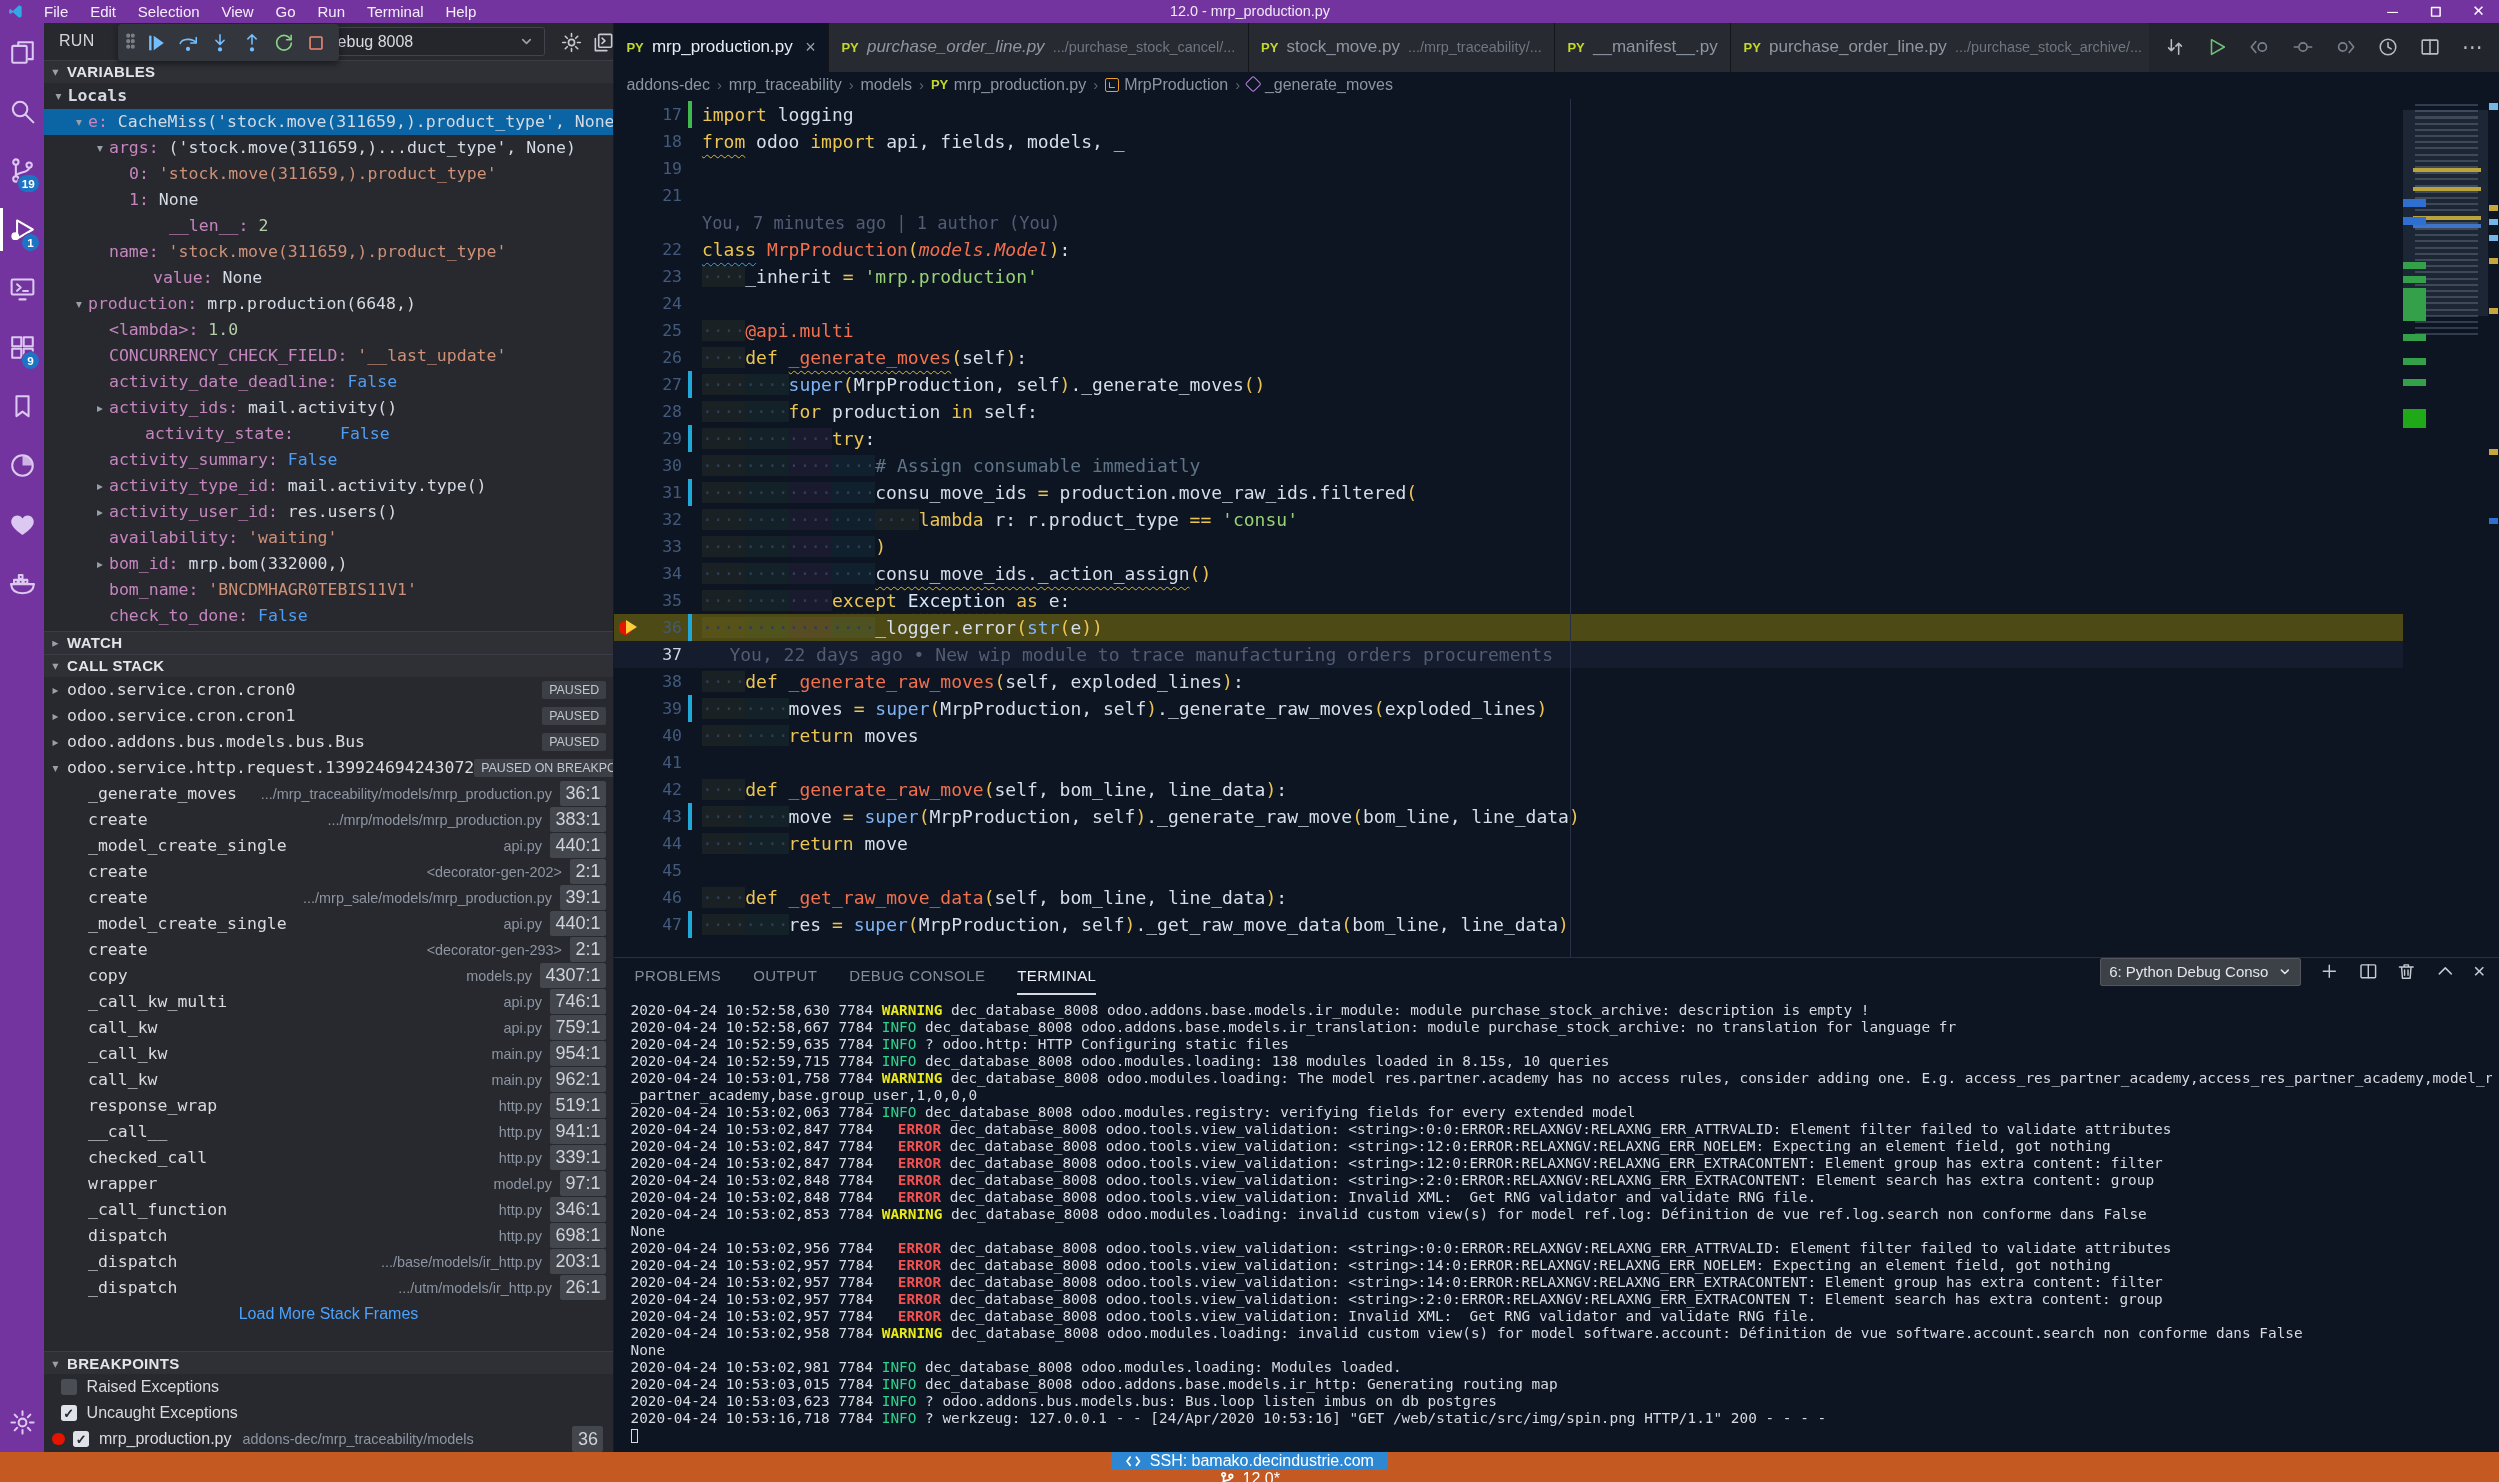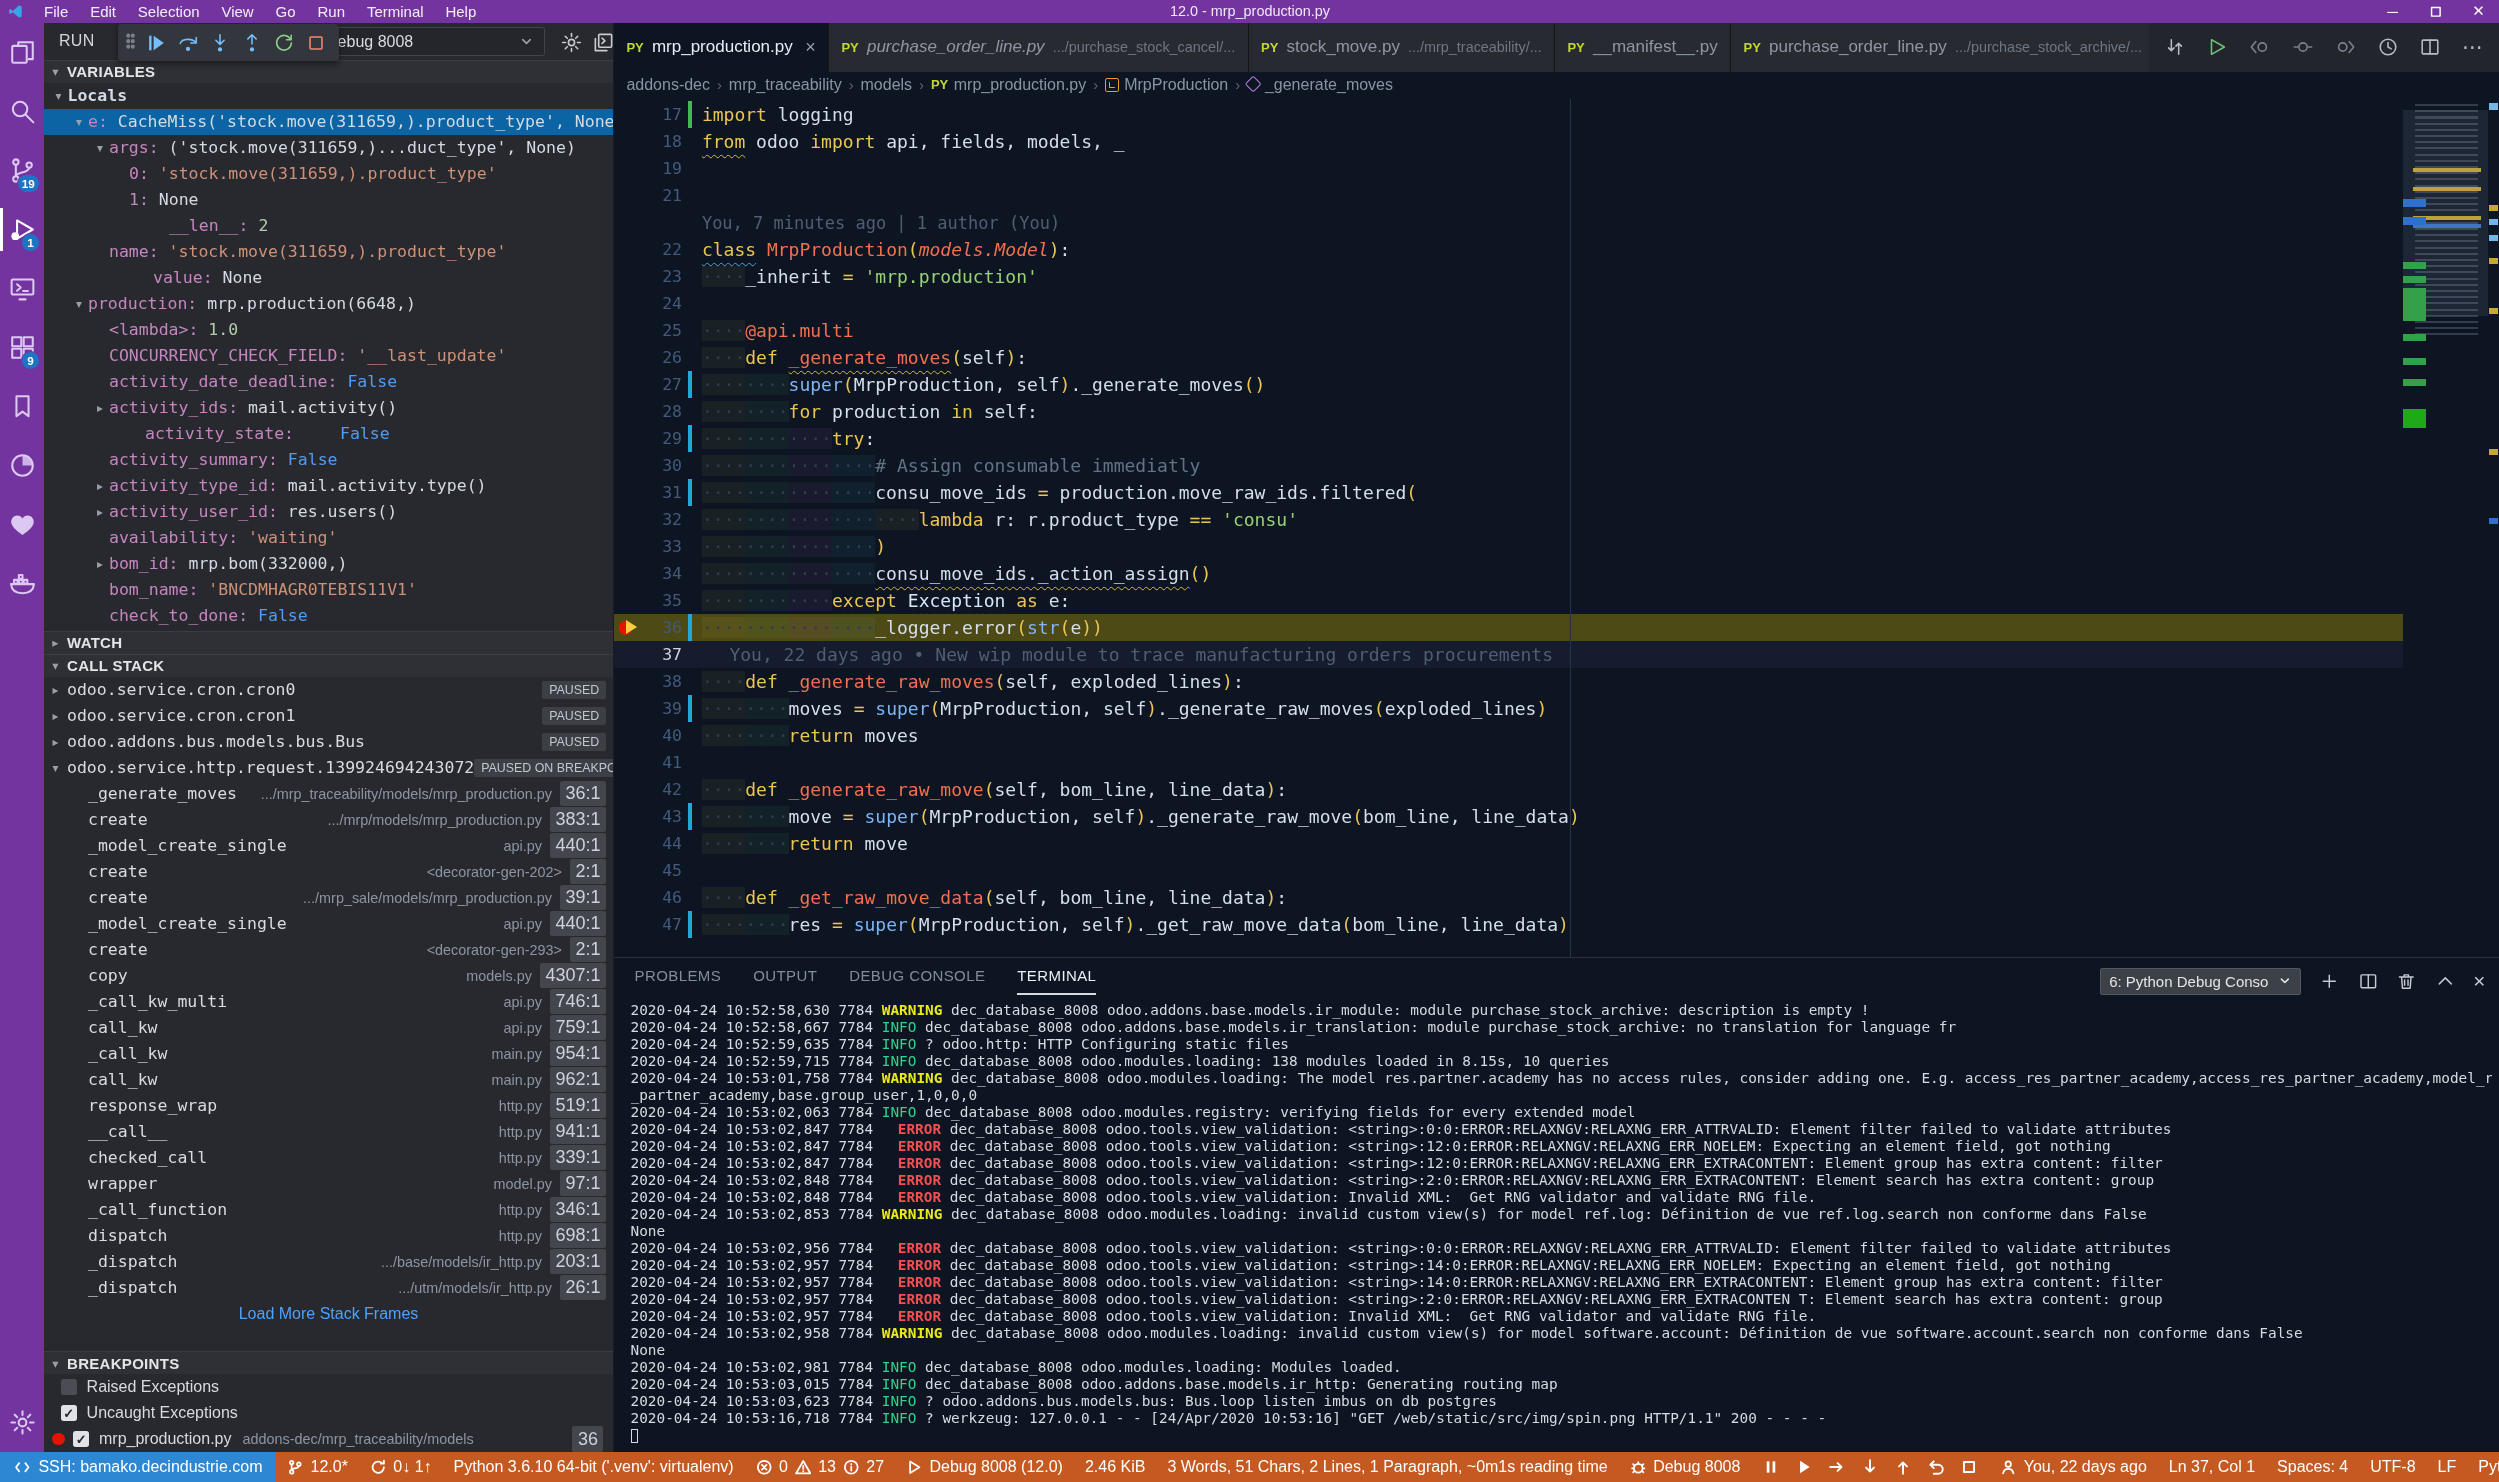--- a/index.html
+++ b/index.html
@@ -120,36 +120,36 @@
   
   .minimap{position:absolute;right:0;top:76px;width:96px;bottom:495px;background:#0d1523;}
   .mm-view{position:absolute;left:0;right:11px;top:11px;height:206px;background:rgba(130,140,160,.14);}
   .mm-code{position:absolute;left:12.4px;right:20.6px;top:5.5px;height:233px;background:repeating-linear-gradient(to bottom,rgba(180,195,220,.28) 0 2.1px,transparent 2.1px 6.2px);opacity:.8;}
   .mm-bar{position:absolute;left:9.6px;right:18px;height:4.1px;}
   .mm-g{position:absolute;left:0;width:23px;}
   .ovr{position:absolute;right:1.4px;width:8.2px;height:6.2px;}
 
   
   .panel{position:absolute;left:614px;right:0;bottom:30px;height:495px;background:#0d1523;border-top:0.7px solid #2c3039;}
-  .panel-head{height:37px;display:flex;align-items:flex-end;padding:0 13.7px 0 20.6px;gap:45px;}
+  .panel-head{height:37px;display:flex;align-items:flex-start;padding:0 13.7px 0 20.6px;gap:45px;}
   .ptab{font-size:15px;letter-spacing:0.4px;color:#858c99;margin-right:32px;height:100%;display:flex;align-items:center;border-bottom:2.1px solid transparent;}
   .ptab.active{color:#eceff4;border-bottom-color:#d7dae0;}
   .panel-right{margin-left:auto;display:flex;align-items:center;gap:18px;color:#c6cad2;}
   .psel{display:flex;align-items:center;background:#3c4047;border:0.7px solid #54575e;border-radius:2.1px;height:27.5px;padding:0 8.2px;font-size:15px;color:#e3e6ea;gap:9.6px;margin-left:12px;}
   .psel .chev{width:13.7px;height:13.7px;}
   .pi{width:20.6px;height:20.6px;}
   .px{font-size:20.6px;line-height:20.6px;}
   .term{position:absolute;left:16.5px;right:6.9px;top:44px;bottom:4.1px;overflow:hidden;font-family:"DejaVu Sans Mono",monospace;font-size:14.4px;line-height:17px;color:#d7dae0;white-space:pre;}
   .tl-lvl.WARNING{color:#e9e91a;font-weight:bold;}
   .tl-lvl.INFO{color:#2fd48c;}
   .tl-lvl.ERROR{color:#f05050;font-weight:bold;margin-left:16px;}
   .tcursor{display:inline-block;width:7.6px;height:14.4px;border:1.4px solid #d7dae0;vertical-align:middle;}
 
   
-  .statusbar{position:absolute;left:0;right:0;bottom:0;height:30px;background:#c45a22;color:#fff;display:flex;align-items:center;font-size:16px;z-index:60;}
+  .statusbar{position:absolute;left:0;right:0;bottom:0;height:30px;background:#c45a22;color:#fff;display:flex;align-items:center;font-size:16px;z-index:60;flex-direction:column;}
   .sb-item{display:flex;align-items:center;gap:6.9px;padding:0 11px;height:100%;white-space:nowrap;}
   .sb-remote{background:#2d87d2;padding:0 13.7px;gap:8.2px;}
   .sb-ico{width:16.5px;height:16.5px;flex:none;}
   .sb-right{margin-left:auto;display:flex;align-items:center;height:100%;}
   .sb-ctrl{display:flex;align-items:center;gap:15px;padding:0 11px;height:100%;}
   .sb-ctrl .sb-ico{width:18px;height:18px;}
 </style>
 </head>
 <body>
 

